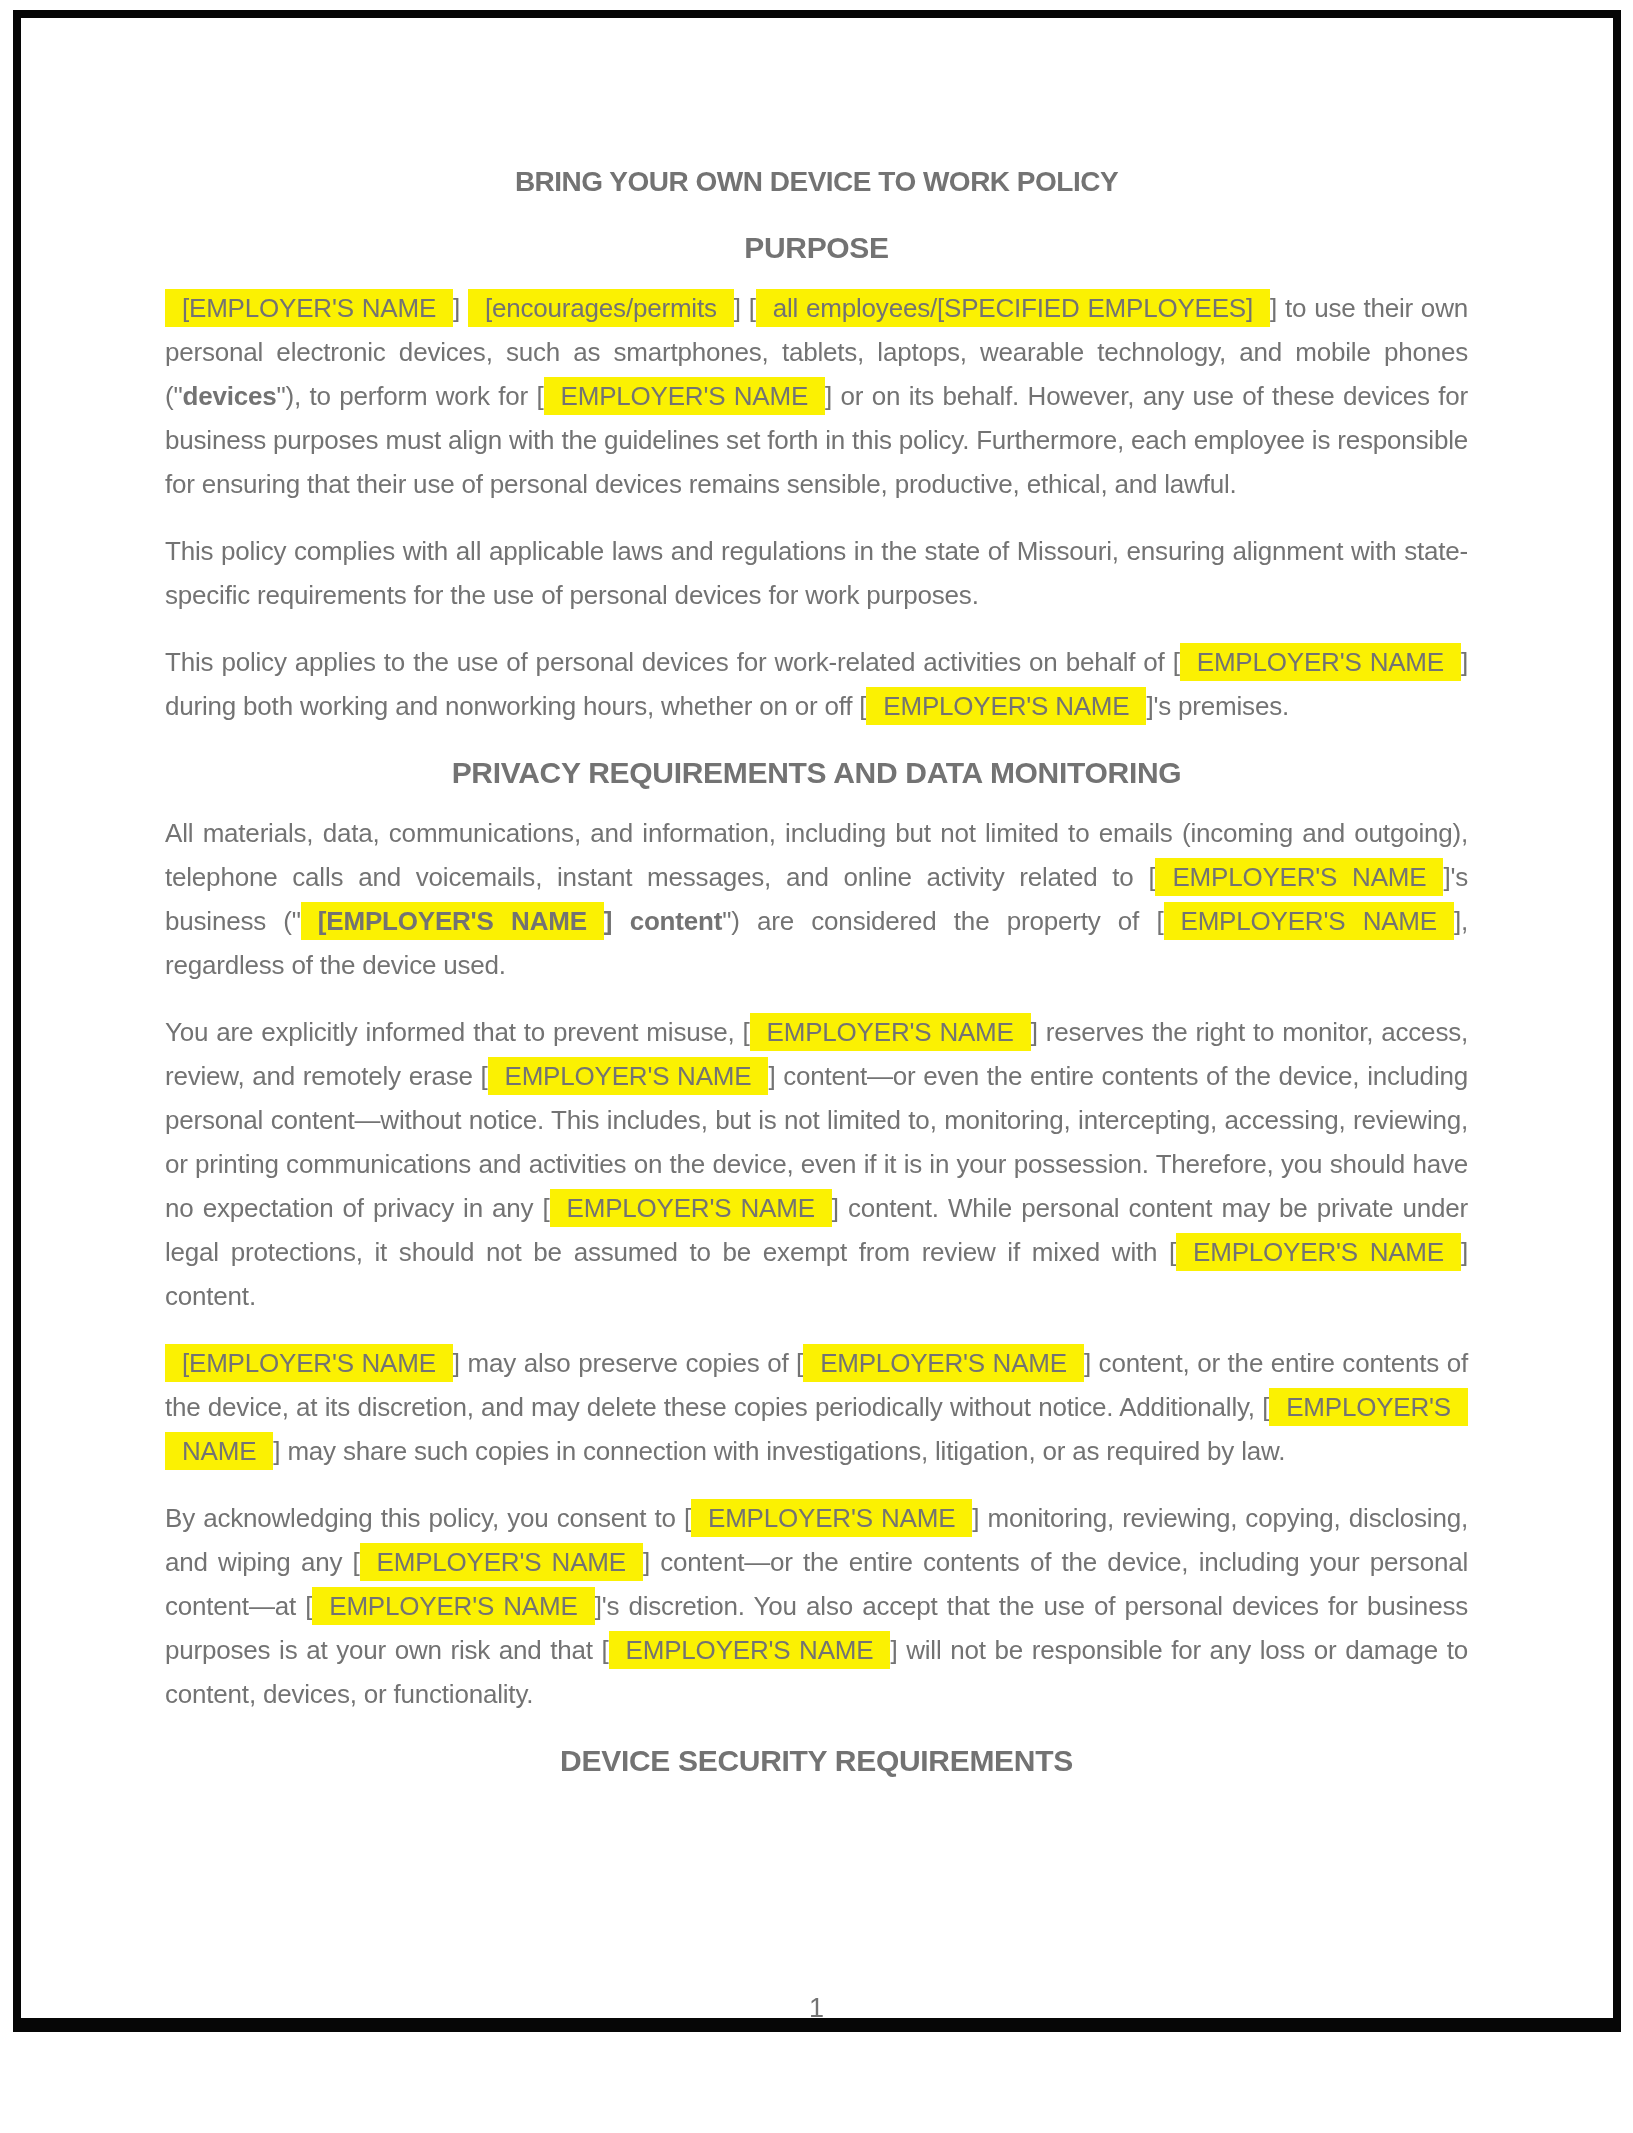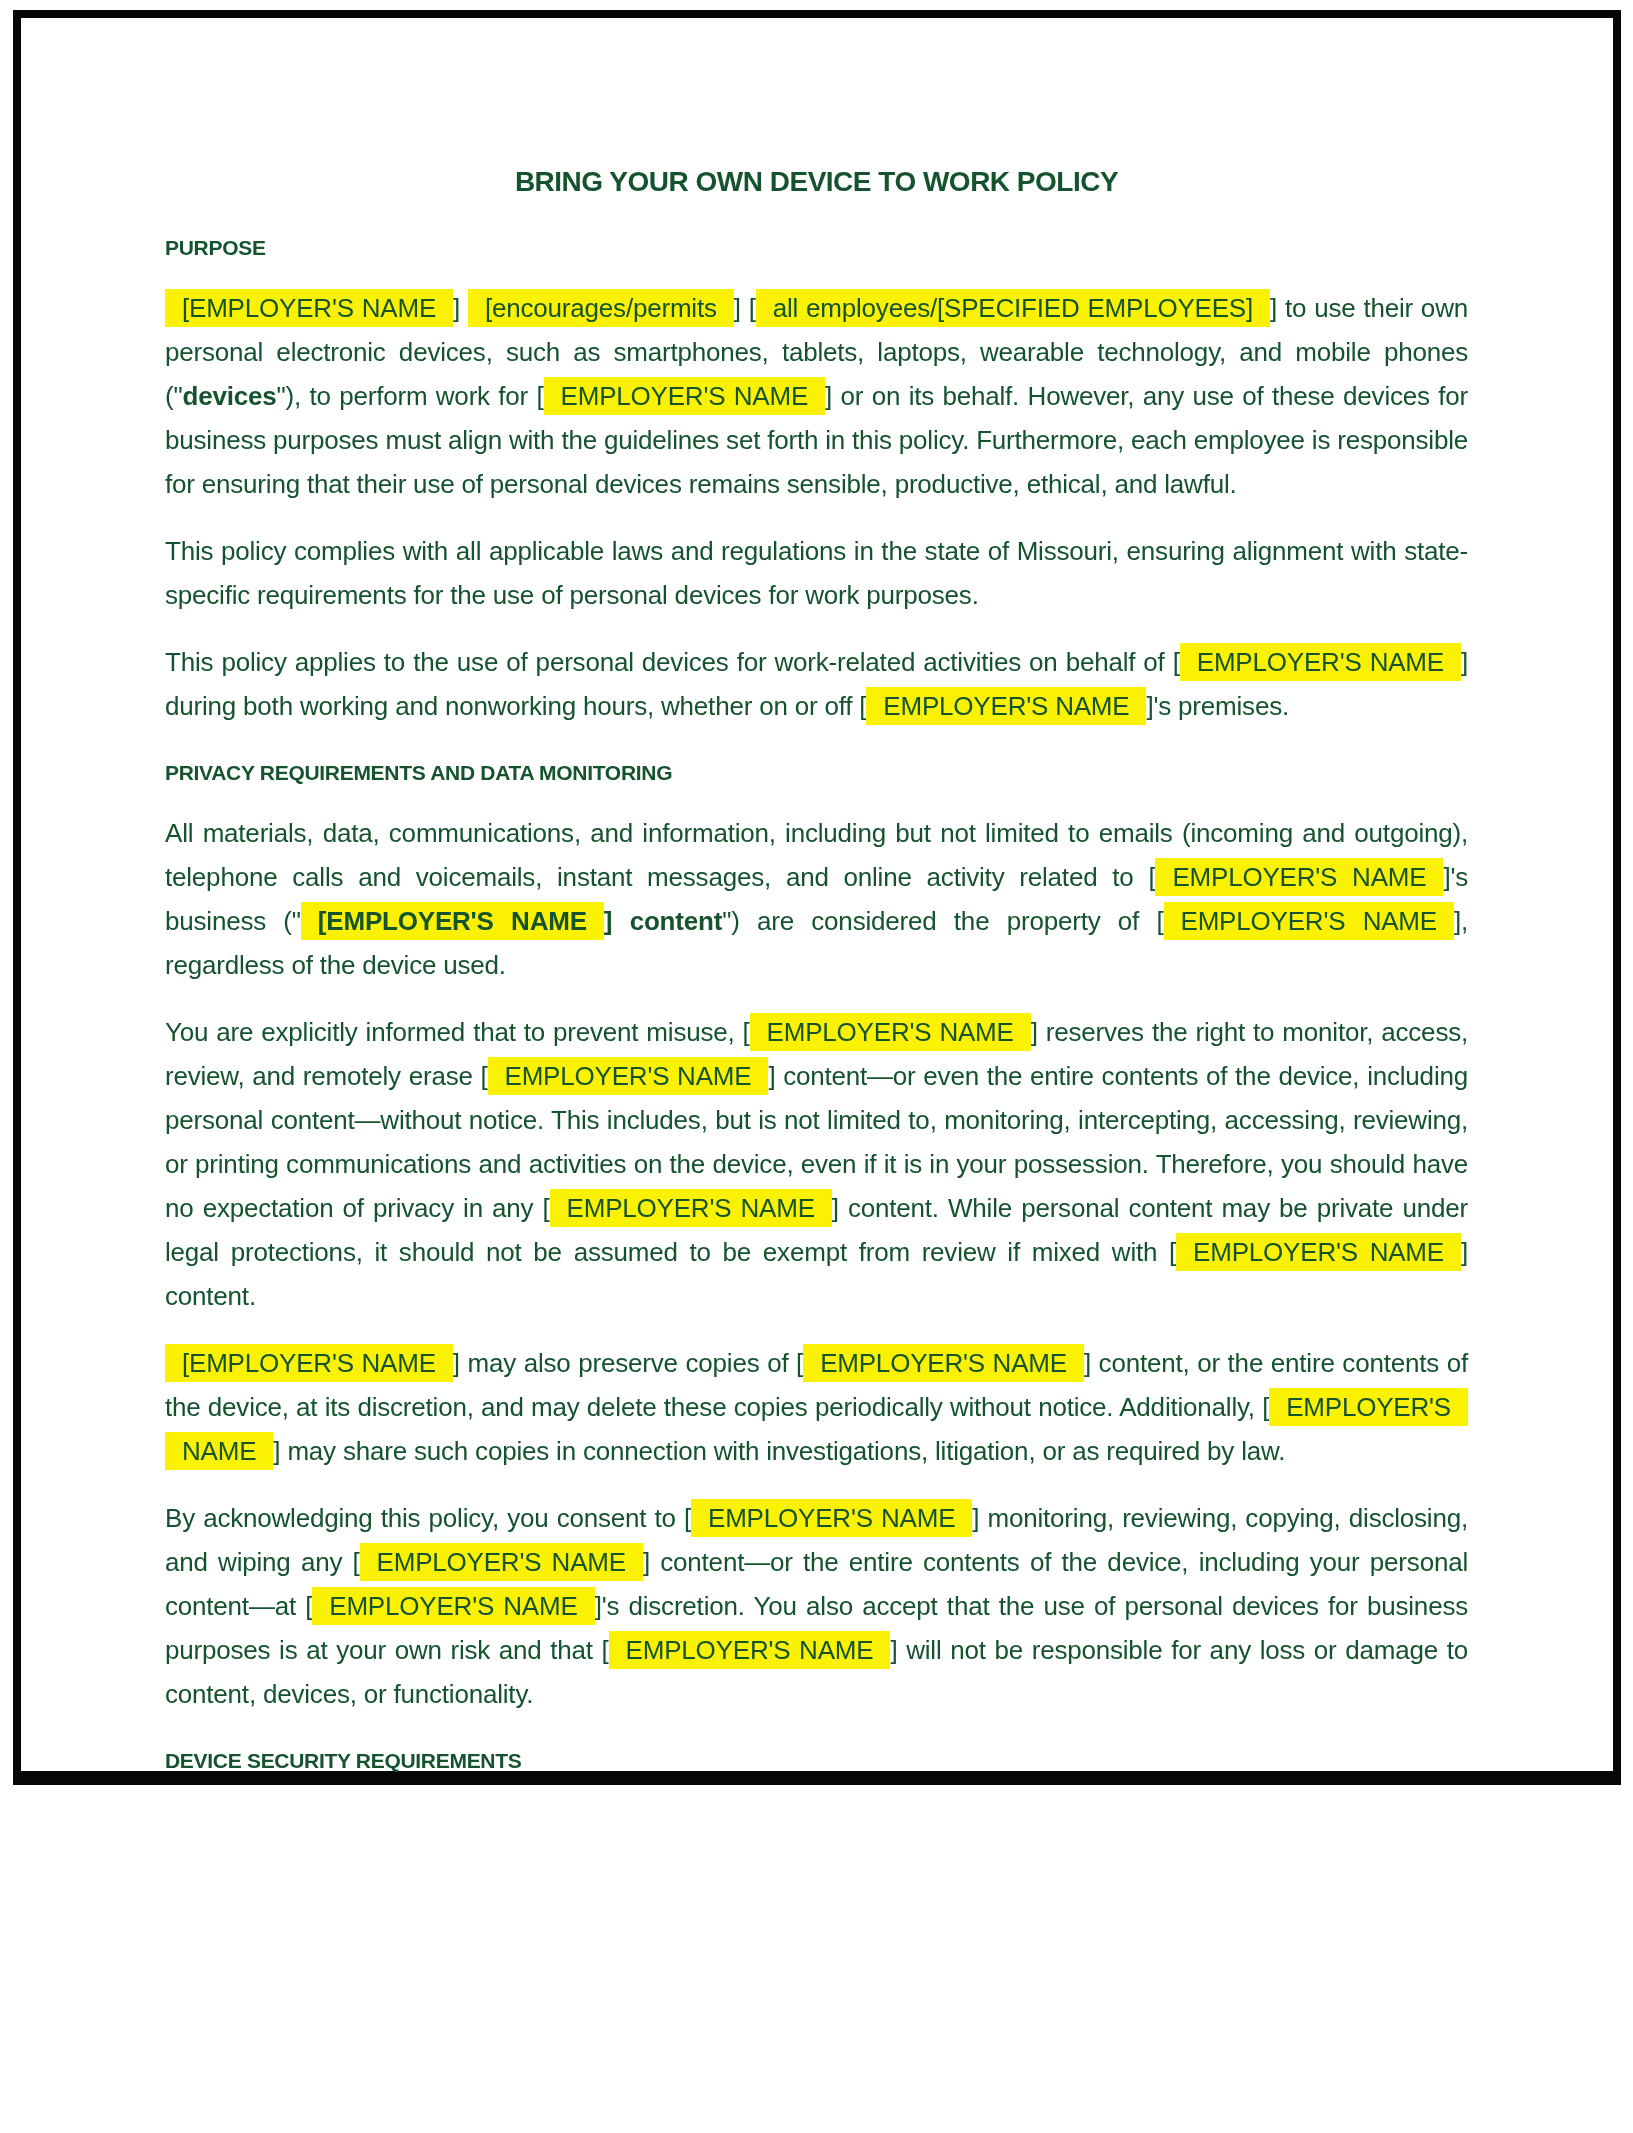--- a/index.html
+++ b/index.html
@@ -3,24 +3,24 @@
 <meta charset="utf-8">
 <style>
   html, body {
     margin: 0;
     padding: 0;
     background: #ffffff;
   }
   .page {
     position: relative;
     width: 1633px;
-    height: 1785px;
+    height: 2032px;
     background: #ffffff;
     font-family: "Liberation Sans", sans-serif;
-    color: #14532d;
+    color: #737373;
     overflow: hidden;
   }
   .frame {
     position: absolute;
     top: 10px;
     left: 13px;
     right: 12px;
     bottom: 0;
     border: 8px solid #060606;
     border-bottom-width: 14px;
@@ -35,24 +35,25 @@
   .doc-title {
     margin: 160px 0 22px 0;
     text-align: center;
     font-weight: bold;
     font-size: 28px;
     line-height: 44px;
     letter-spacing: -0.5px;
   }
   .heading {
     font-weight: bold;
-    font-size: 21px;
+    font-size: 30px;
     line-height: 44px;
     margin: 22px 0 16px 0;
     letter-spacing: -0.3px;
+    text-align: center;
   }
   .para {
     margin: 0 0 23px 0;
     font-size: 26px;
     line-height: 44px;
     text-align: justify;
     letter-spacing: -0.2px;
   }
   .hl {
     background: #fbf102;

